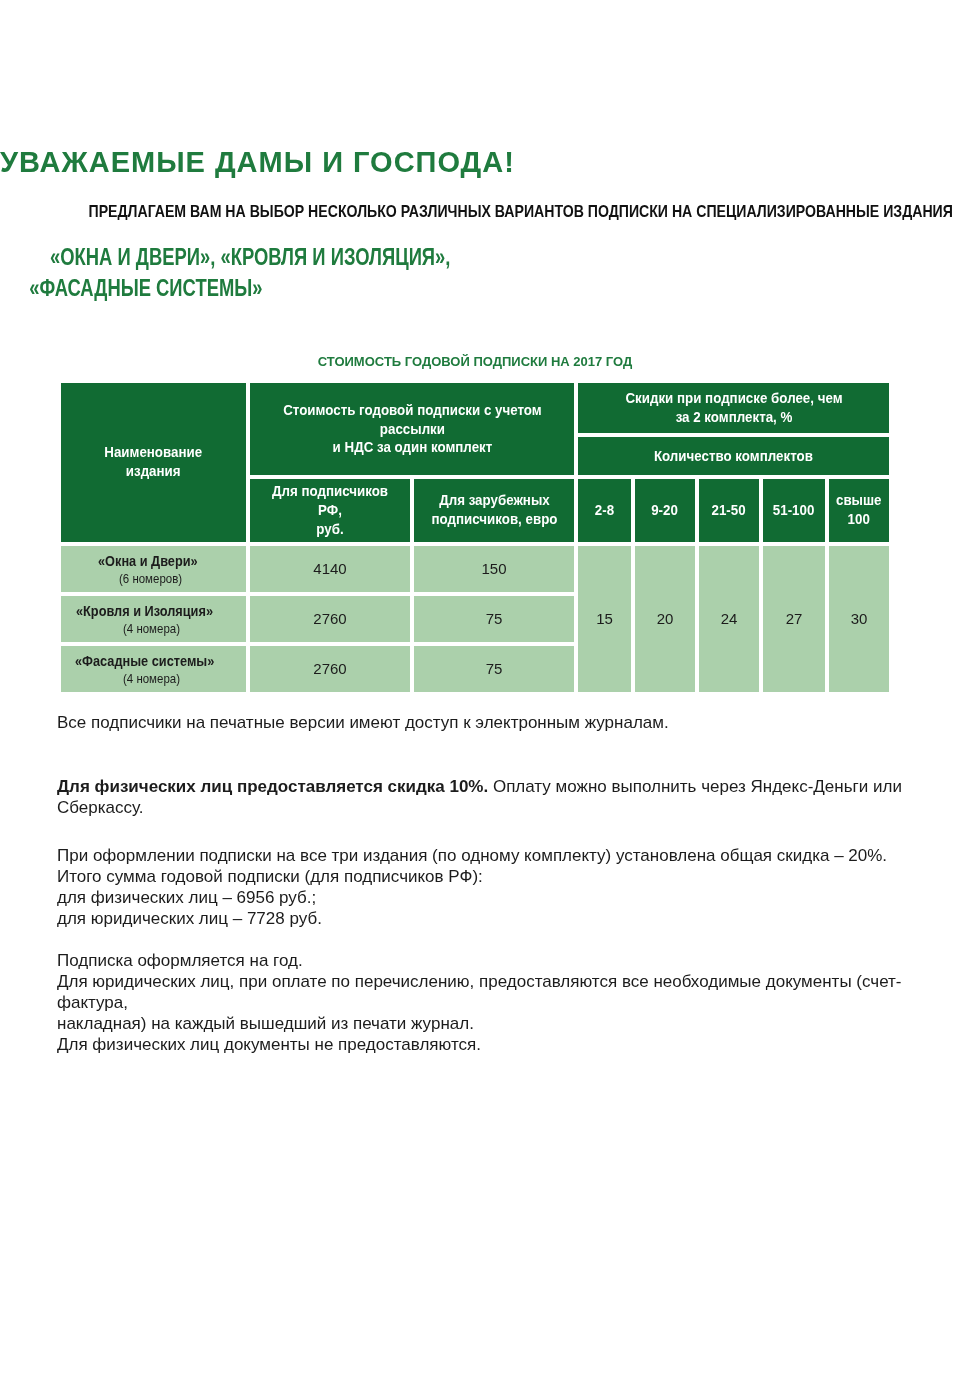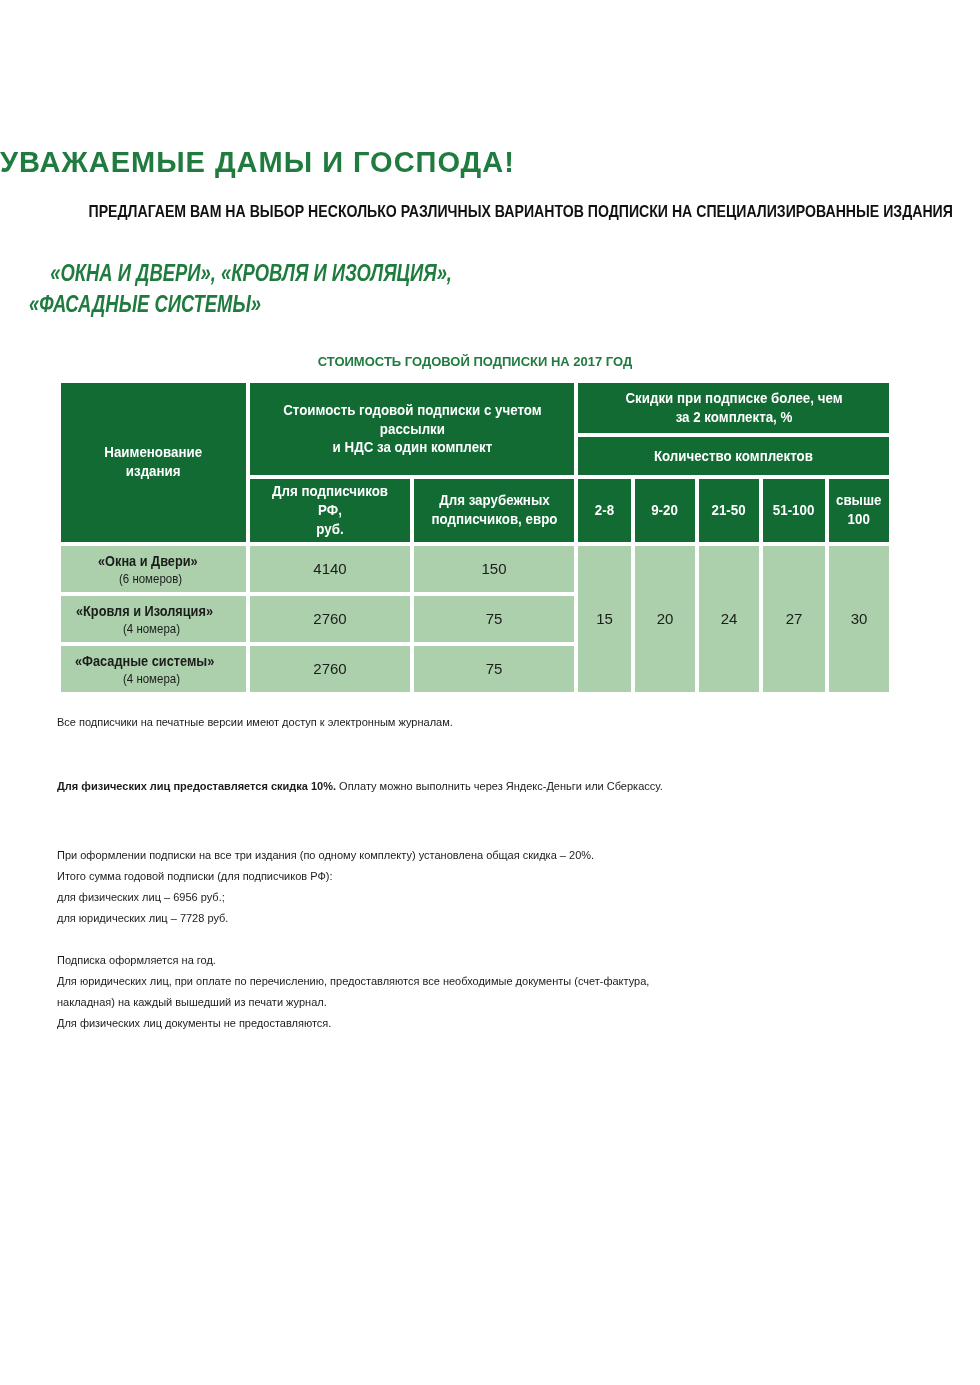--- a/index.html
+++ b/index.html
@@ -23,25 +23,24 @@
     font-weight:bold;
     letter-spacing:1px;
   }
   .subtitle {
     top:202px;
     font-size:17px;
     font-weight:bold;
     color:#111;
   }
   .journals {
-    top:258px;
+    top:242px;
     font-size:23px;
     font-weight:bold;
     line-height:31px;
-    font-style:italic;
   }
   .journals .cond { transform:scaleX(0.8); }
 
   .table-title {
     position:absolute; top:354px; left:57px; width:836px;
     text-align:center; font-size:13px; font-weight:bold;
   }
 
   table.price-table {
     position:absolute; top:379px; left:57px;
@@ -60,21 +59,21 @@
     text-align:center; vertical-align:middle;
     padding:3px 4px;
   }
   .thc { display:inline-block; transform:scaleX(0.92); transform-origin:50% 50%; white-space:pre-line; text-align:center; }
   td.name-cell { text-align:center; padding-left:10px; }
   .jname { font-size:15px; font-weight:bold; }
   .issues { font-size:13.5px; }
   .r-head1 { height:50px; } .r-head2 { height:38px; } .r-head3 { height:47px; }
   .r-data  { height:46px; }
 
-  .para { position:absolute; left:57px; width:870px; font-size:11px; line-height:21px; }
+  .para { position:absolute; left:57px; width:870px; font-size:17px; line-height:21px; }
   .p1 { top:712px; }
   .p2 { top:776px; }
   .p2 .lead { font-weight:bold; }
   .p3 { top:836px; font-weight:normal; white-space:pre-line;margin-top:9px; }
   .p4 { top:950px; white-space:pre-line; }
 
   .footer {
     position:absolute; top:1087px; left:0; width:956px;
     text-align:center; font-size:15px; font-weight:bold;
     line-height:21px; color:#1f7b3e;

